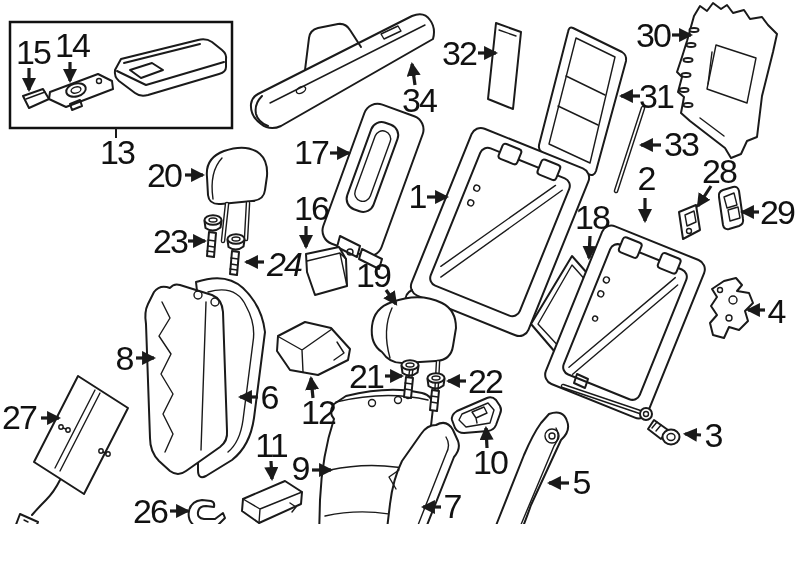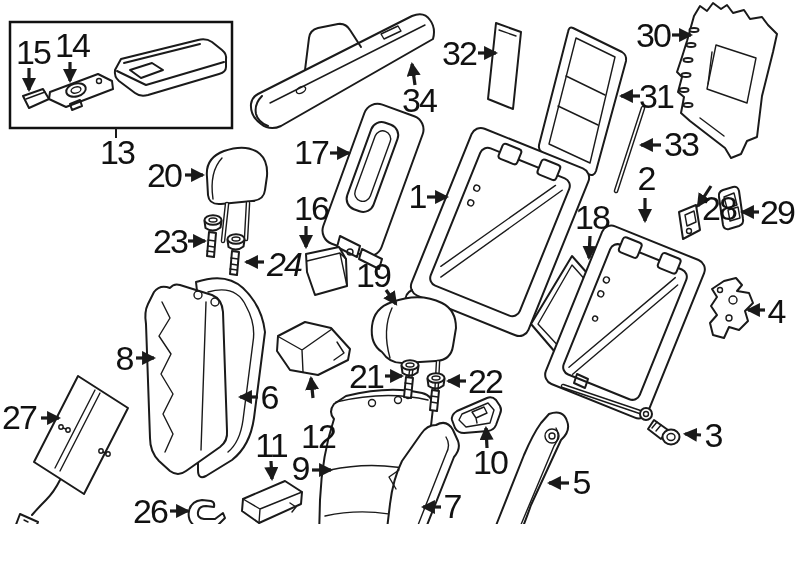--- a/index.html
+++ b/index.html
@@ -333,28 +333,28 @@
       <span class="callout" style="left: 311px; top: 208px;">16</span>
       <span class="callout" style="left: 311px; top: 152px;">17</span>
       <span class="callout" style="left: 419px; top: 100px;">34</span>
       <span class="callout" style="left: 459px; top: 53px;">32</span>
       <span class="callout" style="left: 653px; top: 35px; text-align: right;">30</span>
       <span class="callout" style="left: 656px; top: 96px;">31</span>
       <span class="callout" style="left: 681px; top: 144px;">33</span>
       <span class="callout" style="left: 417px; top: 196px;">1</span>
       <span class="callout" style="left: 646px; top: 178px;">2</span>
       <span class="callout" style="left: 592px; top: 217px;">18</span>
-      <span class="callout" style="left: 719px; top: 171px; margin-top: 37px;">28</span>
+      <span class="callout" style="left: 719px; top: 171px;">28</span>
       <span class="callout" style="left: 777px; top: 212px;">29</span>
       <span class="callout" style="left: 776px; top: 311px;">4</span>
       <span class="callout" style="left: 713px; top: 435px;">3</span>
       <span class="callout" style="left: 19px; top: 417px;">27</span>
       <span class="callout" style="left: 124px; top: 358px;">8</span>
       <span class="callout" style="left: 269px; top: 397px;">6</span>
-      <span class="callout" style="left: 318px; top: 412px; margin-top: 24px;">12</span>
+      <span class="callout" style="left: 318px; top: 412px;">12</span>
       <span class="callout" style="left: 271px; top: 445px;">11</span>
       <span class="callout" style="left: 300px; top: 468px;">9</span>
       <span class="callout" style="left: 452px; top: 506px;">7</span>
       <span class="callout" style="left: 581px; top: 482px;">5</span>
       <span class="callout" style="left: 490px; top: 462px;">10</span>
       <span class="callout" style="left: 366px; top: 376px;">21</span>
       <span class="callout" style="left: 485px; top: 381px;">22</span>
       <span class="callout" style="left: 373px; top: 275px;">19</span>
       <span class="callout" style="left: 139px; top: 551px; text-align: right;">25</span>
       <span class="callout" style="left: 150px; top: 511px;">26</span>

